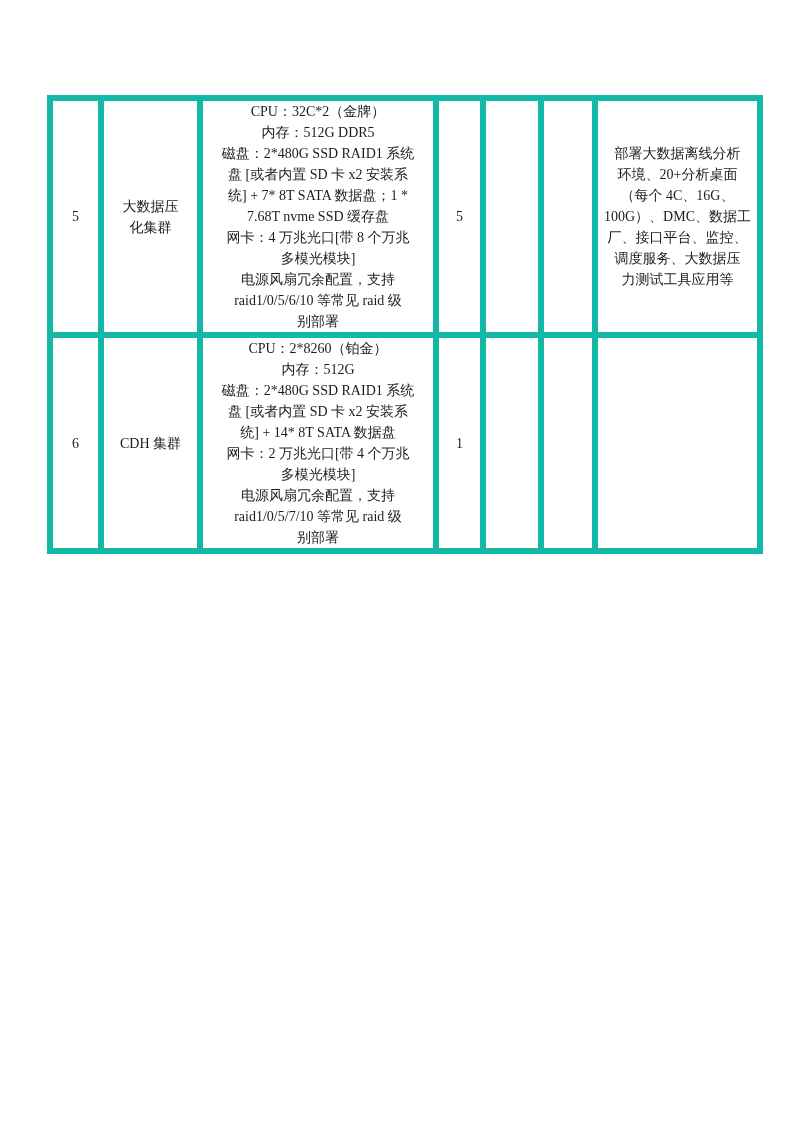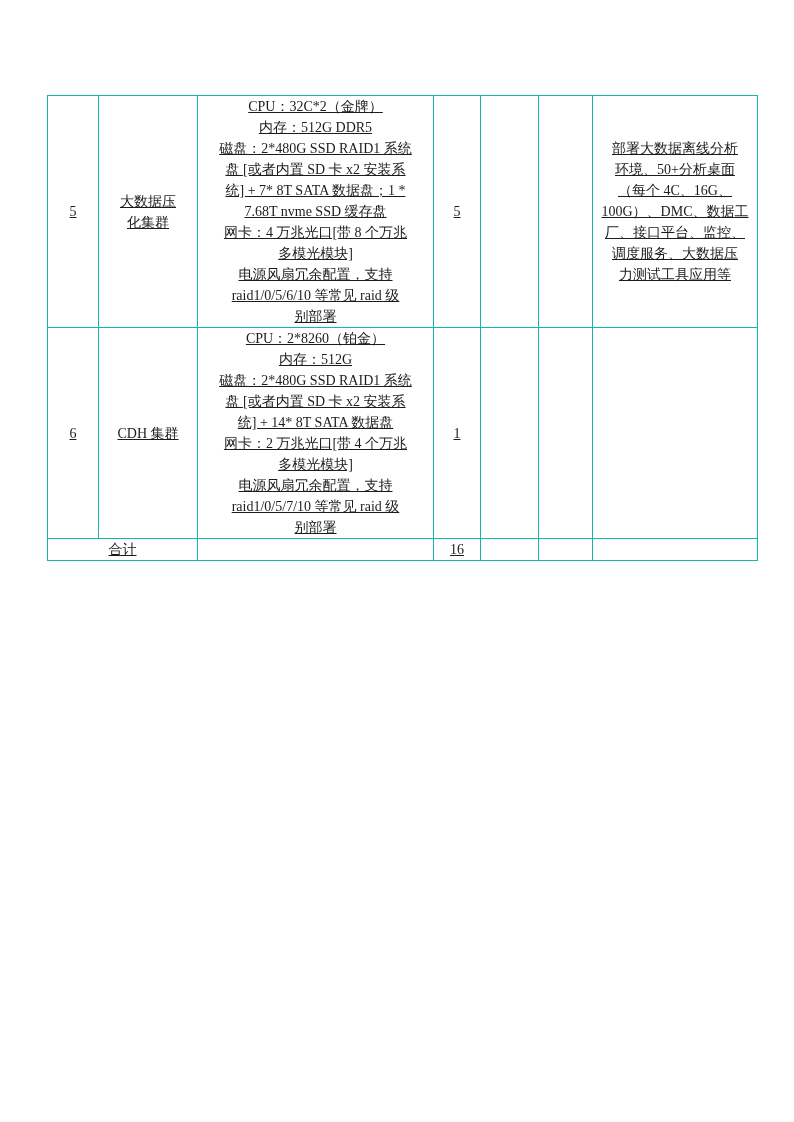--- a/index.html
+++ b/index.html
@@ -18,30 +18,29 @@
   }
   table.spec-table {
     position: absolute;
     left: 47px;
     top: 95px;
     width: 710px;
     border-collapse: collapse;
     table-layout: fixed;
   }
   table.spec-table td {
-    border: 1px solid #14b8a6;
+    border: 6px solid #14b8a6;
     text-align: center;
     vertical-align: middle;
     font-size: 14px;
     line-height: 21px;
     padding: 0 1px;
     white-space: pre-line;
     word-break: break-word;
     overflow: hidden;
-    text-decoration: underline;
   }
   tr.row-5 td { height: 231px; }
   tr.row-6 td { height: 205px; }
   tr.row-total td { height: 20px; }
   .col-no     { width: 51px; }
   .col-name   { width: 99px; }
   .col-spec   { width: 236px; }
   .col-qty    { width: 47px; }
   .col-e1     { width: 58px; }
   .col-e2     { width: 54px; }
@@ -74,21 +73,21 @@
 7.68T nvme SSD 缓存盘
 网卡：4 万兆光口[带 8 个万兆
 多模光模块]
 电源风扇冗余配置，支持
 raid1/0/5/6/10 等常见 raid 级
 别部署</td>
         <td>5</td>
         <td></td>
         <td></td>
         <td>部署大数据离线分析
-环境、50+分析桌面
+环境、20+分析桌面
 （每个 4C、16G、
 100G）、DMC、数据工
 厂、接口平台、监控、
 调度服务、大数据压
 力测试工具应用等</td>
       </tr>
       <tr class="row-6">
         <td>6</td>
         <td>CDH 集群</td>
         <td>CPU：2*8260（铂金）
@@ -99,23 +98,15 @@
 网卡：2 万兆光口[带 4 个万兆
 多模光模块]
 电源风扇冗余配置，支持
 raid1/0/5/7/10 等常见 raid 级
 别部署</td>
         <td>1</td>
         <td></td>
         <td></td>
         <td></td>
       </tr>
-      <tr class="row-total">
-        <td colspan="2">合计</td>
-        <td></td>
-        <td>16</td>
-        <td></td>
-        <td></td>
-        <td></td>
-      </tr>
     </tbody>
   </table>
 </div>
 
 </body></html>

